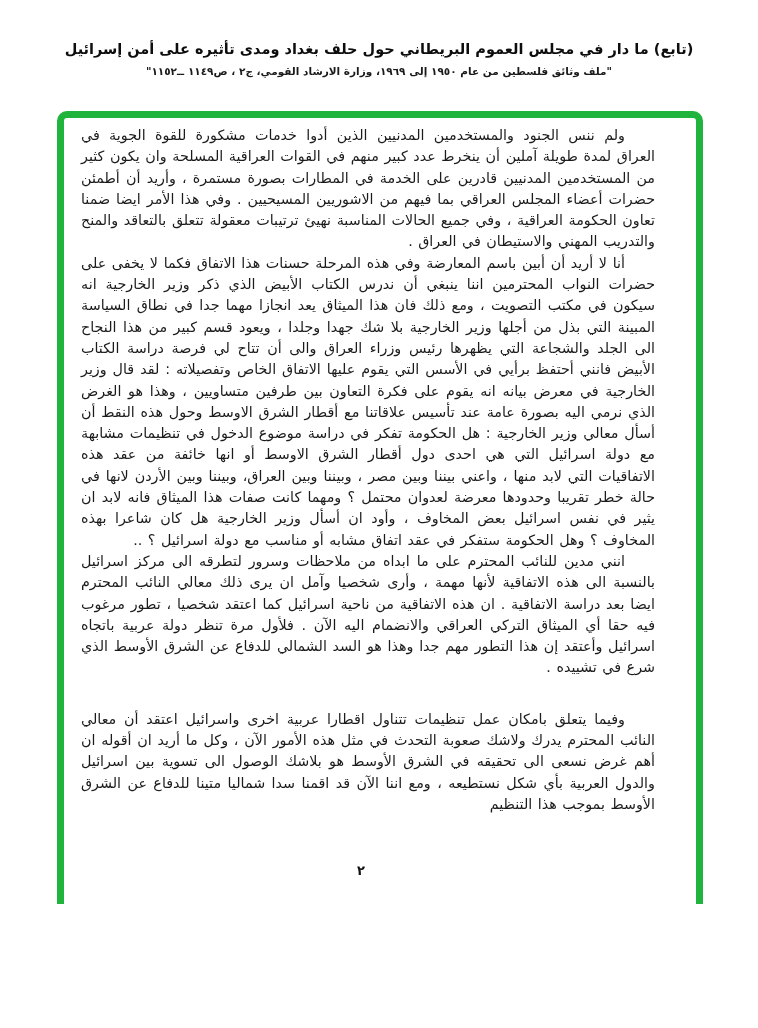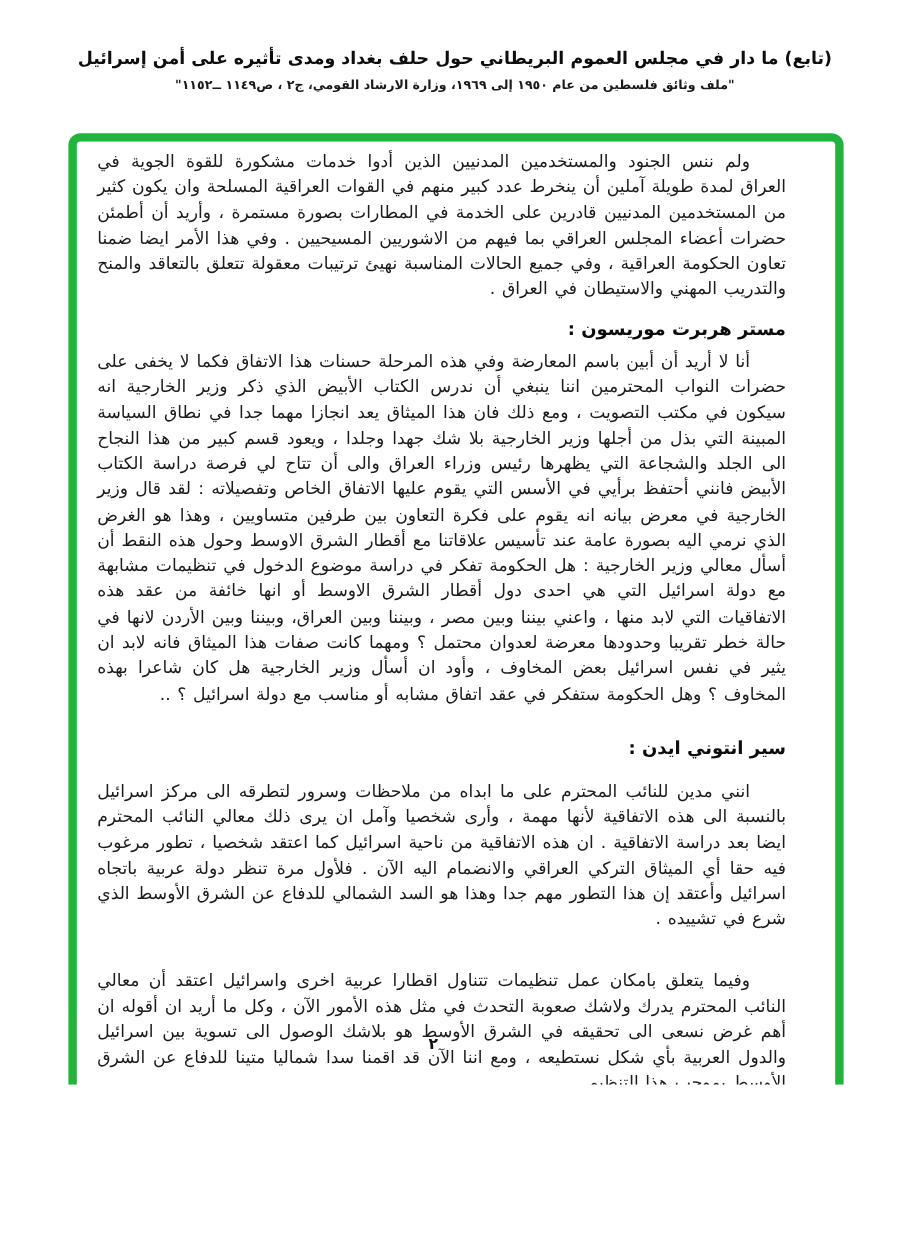--- a/index.html
+++ b/index.html
@@ -93,25 +93,23 @@
 
   <div class="doc-header">
     <div class="doc-title">(تابع) ما دار في مجلس العموم البريطاني حول حلف بغداد ومدى تأثيره على أمن إسرائيل</div>
     <div class="doc-subtitle">"ملف وثائق فلسطين من عام ١٩٥٠ إلى ١٩٦٩، وزارة الارشاد القومي، ج٢ ، ص١١٤٩ ــ١١٥٢"</div>
   </div>
 
   <div class="highlight-box" style="border-color: rgb(32, 180, 60);">
 
     <p class="body-text indent para-1">ولم ننس الجنود والمستخدمين المدنيين الذين أدوا خدمات مشكورة للقوة الجوية في العراق لمدة طويلة آملين أن ينخرط عدد كبير منهم في القوات العراقية المسلحة وان يكون كثير من المستخدمين المدنيين قادرين على الخدمة في المطارات بصورة مستمرة ، وأريد أن أطمئن حضرات أعضاء المجلس العراقي بما فيهم من الاشوريين المسيحيين . وفي هذا الأمر ايضا ضمنا تعاون الحكومة العراقية ، وفي جميع الحالات المناسبة نهيئ ترتيبات معقولة تتعلق بالتعاقد والمنح والتدريب المهني والاستيطان في العراق .</p>
 
-    <h3 class="section-heading heading-1">مستر هربرت موريسون :</h3>
 
     <p class="body-text indent para-2">أنا لا أريد أن أبين باسم المعارضة وفي هذه المرحلة حسنات هذا الاتفاق فكما لا يخفى على حضرات النواب المحترمين اننا ينبغي أن ندرس الكتاب الأبيض الذي ذكر وزير الخارجية انه سيكون في مكتب التصويت ، ومع ذلك فان هذا الميثاق يعد انجازا مهما جدا في نطاق السياسة المبينة التي بذل من أجلها وزير الخارجية بلا شك جهدا وجلدا ، ويعود قسم كبير من هذا النجاح الى الجلد والشجاعة التي يظهرها رئيس وزراء العراق والى أن تتاح لي فرصة دراسة الكتاب الأبيض فانني أحتفظ برأيي في الأسس التي يقوم عليها الاتفاق الخاص وتفصيلاته : لقد قال وزير الخارجية في معرض بيانه انه يقوم على فكرة التعاون بين طرفين متساويين ، وهذا هو الغرض الذي نرمي اليه بصورة عامة عند تأسيس علاقاتنا مع أقطار الشرق الاوسط وحول هذه النقط أن أسأل معالي وزير الخارجية : هل الحكومة تفكر في دراسة موضوع الدخول في تنظيمات مشابهة مع دولة اسرائيل التي هي احدى دول أقطار الشرق الاوسط أو انها خائفة من عقد هذه الاتفاقيات التي لابد منها ، واعني بيننا وبين مصر ، وبيننا وبين العراق، وبيننا وبين الأردن لانها في حالة خطر تقريبا وحدودها معرضة لعدوان محتمل ؟ ومهما كانت صفات هذا الميثاق فانه لابد ان يثير في نفس اسرائيل بعض المخاوف ، وأود ان أسأل وزير الخارجية هل كان شاعرا بهذه المخاوف ؟ وهل الحكومة ستفكر في عقد اتفاق مشابه أو مناسب مع دولة اسرائيل ؟ ..</p>
 
-    <h3 class="section-heading heading-2">سير انتوني ايدن :</h3>
 
     <p class="body-text indent para-3">انني مدين للنائب المحترم على ما ابداه من ملاحظات وسرور لتطرقه الى مركز اسرائيل بالنسبة الى هذه الاتفاقية لأنها مهمة ، وأرى شخصيا وآمل ان يرى ذلك معالي النائب المحترم ايضا بعد دراسة الاتفاقية . ان هذه الاتفاقية من ناحية اسرائيل كما اعتقد شخصيا ، تطور مرغوب فيه حقا أي الميثاق التركي العراقي والانضمام اليه الآن . فلأول مرة تنظر دولة عربية باتجاه اسرائيل وأعتقد إن هذا التطور مهم جدا وهذا هو السد الشمالي للدفاع عن الشرق الأوسط الذي شرع في تشييده .</p>
 
     <p class="body-text indent para-4">وفيما يتعلق بامكان عمل تنظيمات تتناول اقطارا عربية اخرى واسرائيل اعتقد أن معالي النائب المحترم يدرك ولاشك صعوبة التحدث في مثل هذه الأمور الآن ، وكل ما أريد ان أقوله ان أهم غرض نسعى الى تحقيقه في الشرق الأوسط هو بلاشك الوصول الى تسوية بين اسرائيل والدول العربية بأي شكل نستطيعه ، ومع اننا الآن قد اقمنا سدا شماليا متينا للدفاع عن الشرق الأوسط بموجب هذا التنظيم</p>
 
   </div>
 
   <div class="page-number">٢</div>
 
 </div>

